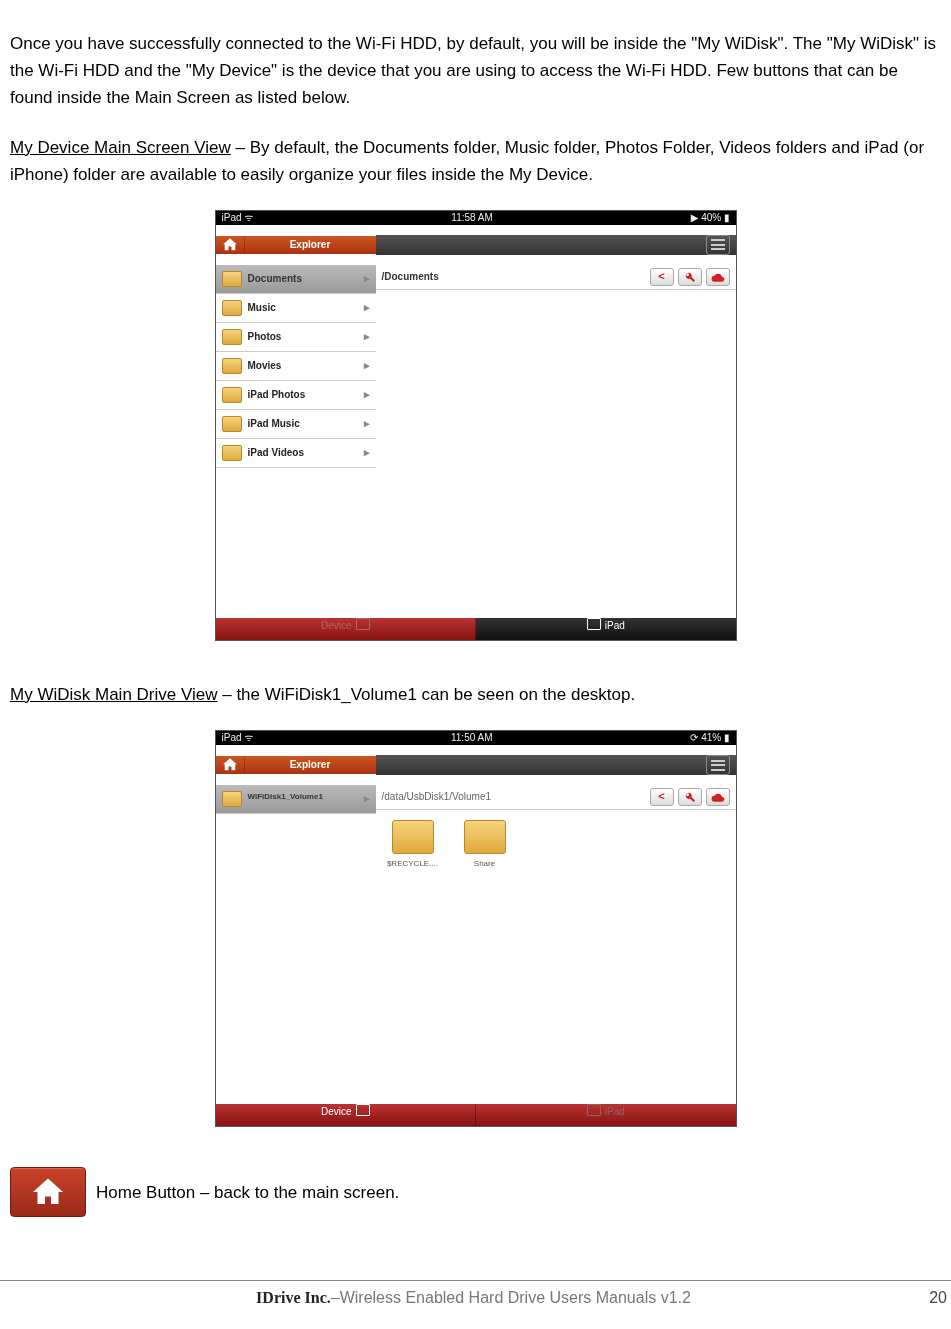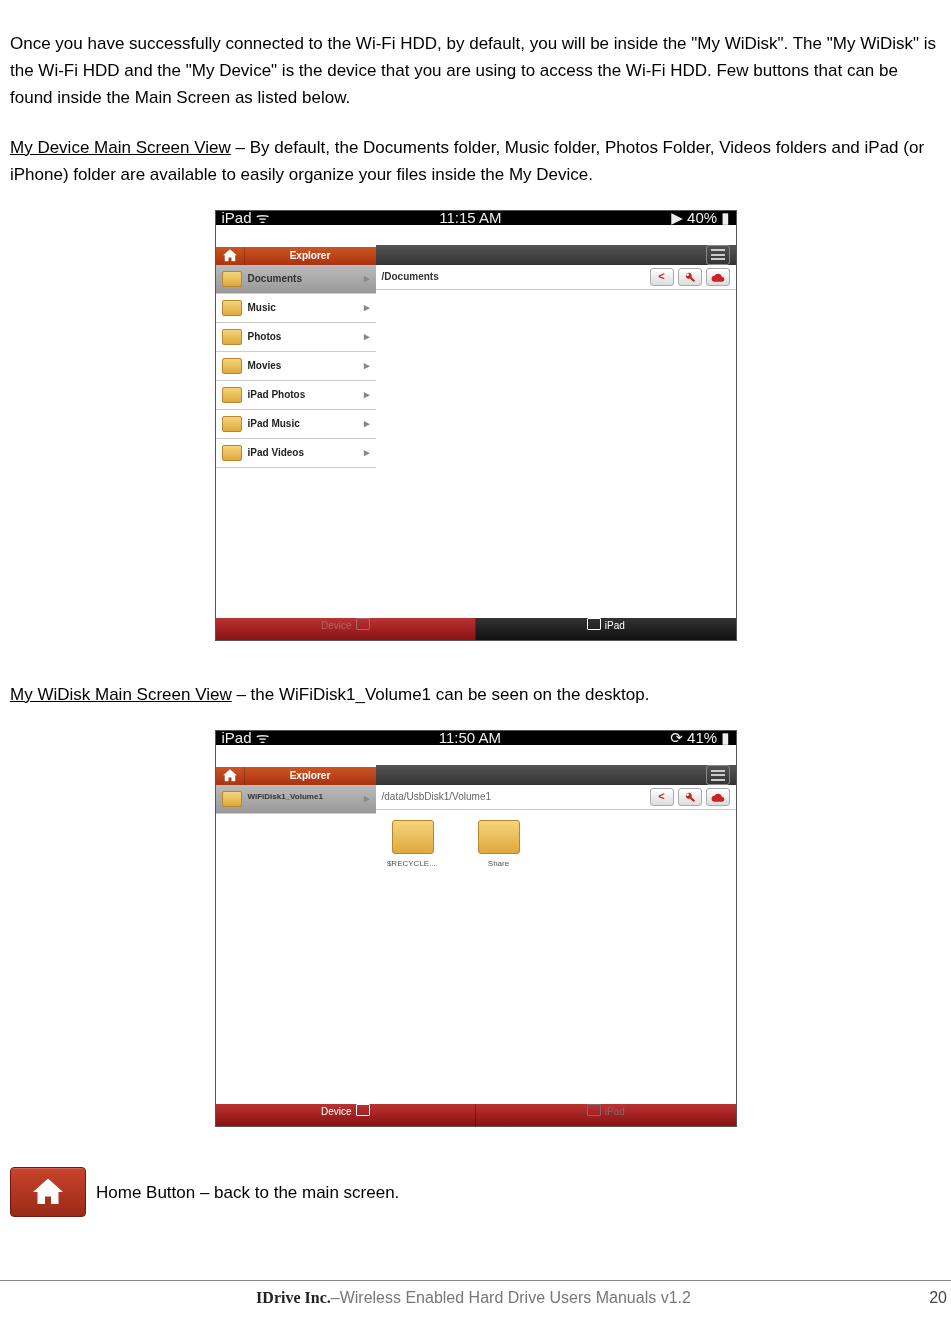--- a/index.html
+++ b/index.html
@@ -26,28 +26,28 @@
     font-size: 10px;
   }
   .statusbar {
     background: #000;
     color: #eee;
     height: 14px;
     display: flex;
     justify-content: space-between;
     align-items: center;
     padding: 0 6px;
-    font-size: 15px;
+    font-size: 10px;
   }
   .statusbar .mid { flex: 1; text-align: center; }
   .statusbar .right { }
   .topbar {
     display: flex;
     height: 40px;
-    align-items: flex-end;
+    align-items: center;
   }
   .topbar-left {
     width: 160px;
     background: linear-gradient(#c52,#a31);
     display: flex;
     align-items: center;
     color: #fff;
     font-weight: bold;
   }
   .home-btn {
@@ -119,21 +119,21 @@
     width: 22px; height: 16px;
     background: linear-gradient(#fff,#ddd);
     border: 1px solid #aaa;
     border-radius: 3px;
     display:flex; align-items:center; justify-content:center;
     color:#c22;
     font-size:11px;
     font-weight:bold;
   }
   .content-body { flex:1; min-height: 240px; }
-  .icon-grid { padding: 10px; display:flex; gap: 32px; }
+  .icon-grid { padding: 10px; display:flex; gap: 18px; }
   .icon-item { text-align:center; font-size:8px; color:#555; width:54px; }
   .big-folder {
     width: 40px; height: 32px; margin: 0 auto 4px;
     background: linear-gradient(#f5d47a,#e0a93e);
     border: 1px solid #b8862e;
     border-radius: 3px;
   }
   .bottombar {
     height: 22px;
     background: linear-gradient(#b33,#811);
@@ -184,21 +184,21 @@
 <div class="para">Once you have successfully connected to the Wi-Fi HDD, by default, you will be inside the "My WiDisk". The "My WiDisk" is the Wi-Fi HDD and the "My Device" is the device that you are using to access the Wi-Fi HDD.   Few buttons that can be found inside the Main Screen as listed below.</div>
 
 <div class="para">
   <span class="u">My Device Main Screen View</span><span> – By default, the Documents folder, Music folder, Photos Folder, Videos folders and iPad (or iPhone) folder are available to easily organize your files inside the My Device.</span>
 </div>
 
 <div class="screenshot-wrap">
   <div class="screenshot">
     <div class="statusbar">
       <span><span>iPad</span> ᯤ</span>
-      <span class="mid">11:15 AM</span>
+      <span class="mid">11:58 AM</span>
       <span class="right">▶ <span>40%</span> ▮</span>
     </div>
     <div class="topbar">
       <div class="topbar-left">
         <div class="home-btn">
           <svg class="house-svg" viewBox="0 0 24 24">
               <path fill="#fff" d="M12 3l9 8h-2v8h-5v-5h-4v5H5v-8H3z"></path>
             </svg>
         </div>
         <div class="title">Explorer</div>
@@ -292,21 +292,21 @@
       <div class="divider"></div>
       <div class="tab dark">
           <span class="dev-ico"></span> 
           <span>iPad</span>
         </div>
     </div>
   </div>
 </div>
 
 <div class="para">
-  <span class="u">My WiDisk Main Screen View</span><span> – the WiFiDisk1_Volume1 can be seen on the desktop.</span>
+  <span class="u">My WiDisk Main Drive View</span><span> – the WiFiDisk1_Volume1 can be seen on the desktop.</span>
 </div>
 
 <div class="screenshot-wrap">
   <div class="screenshot">
     <div class="statusbar">
       <span><span>iPad</span> ᯤ</span>
       <span class="mid">11:50 AM</span>
       <span class="right">⟳ <span>41%</span> ▮</span>
     </div>
     <div class="topbar">

